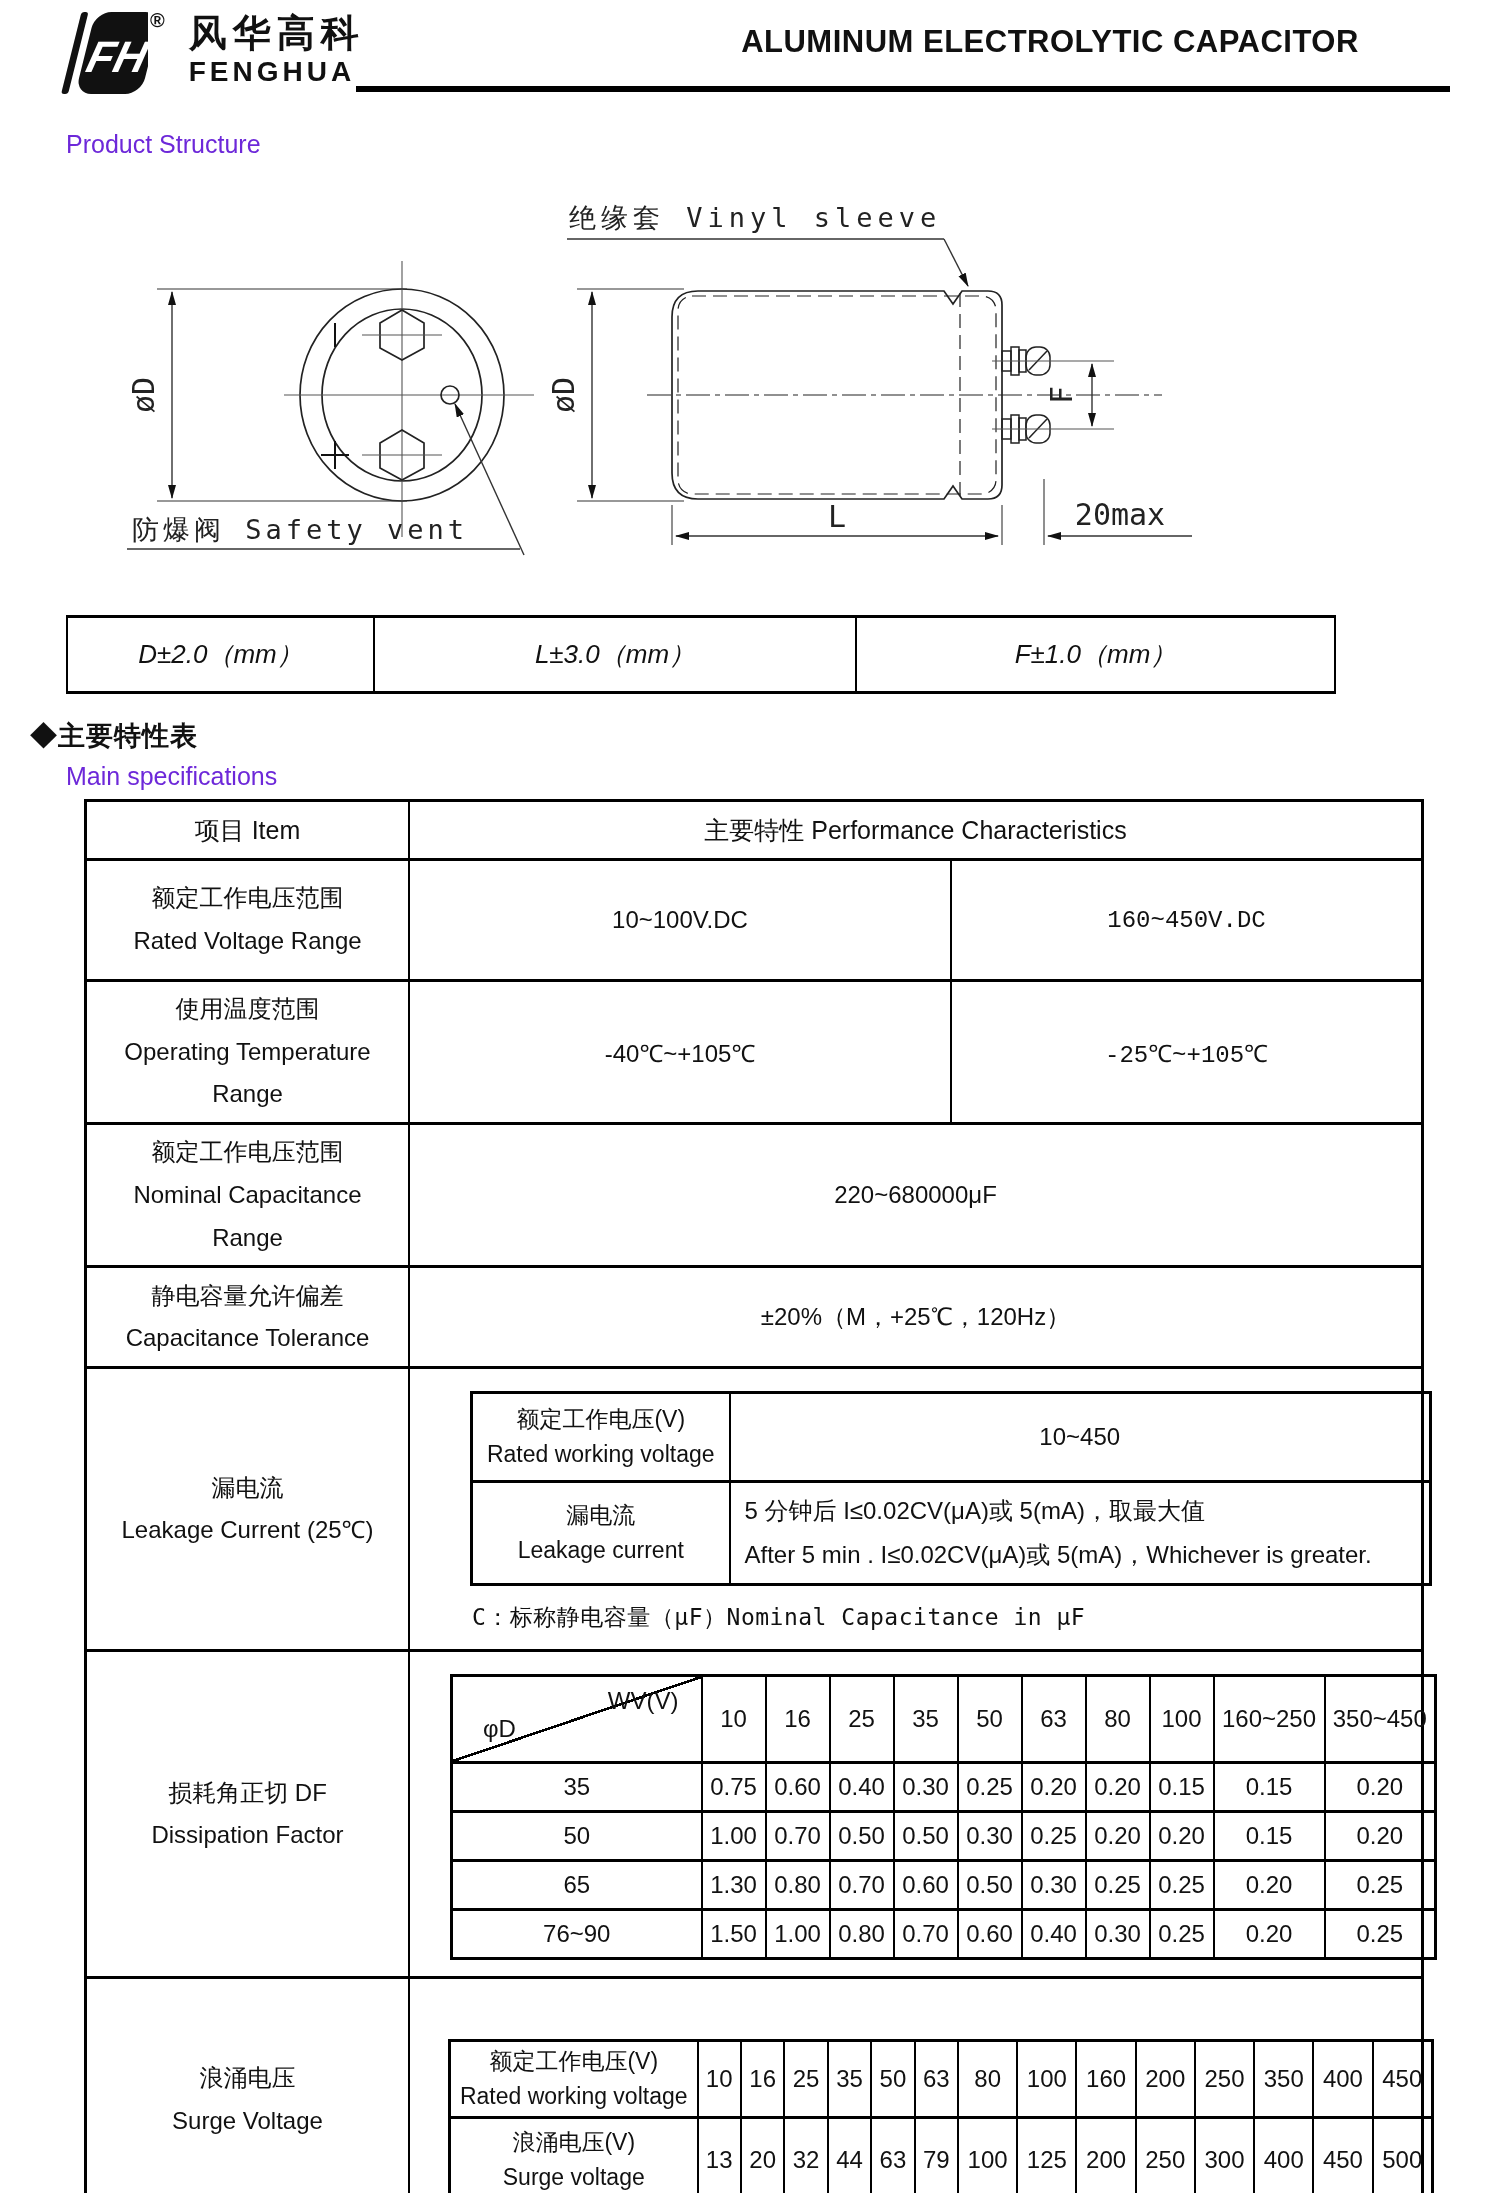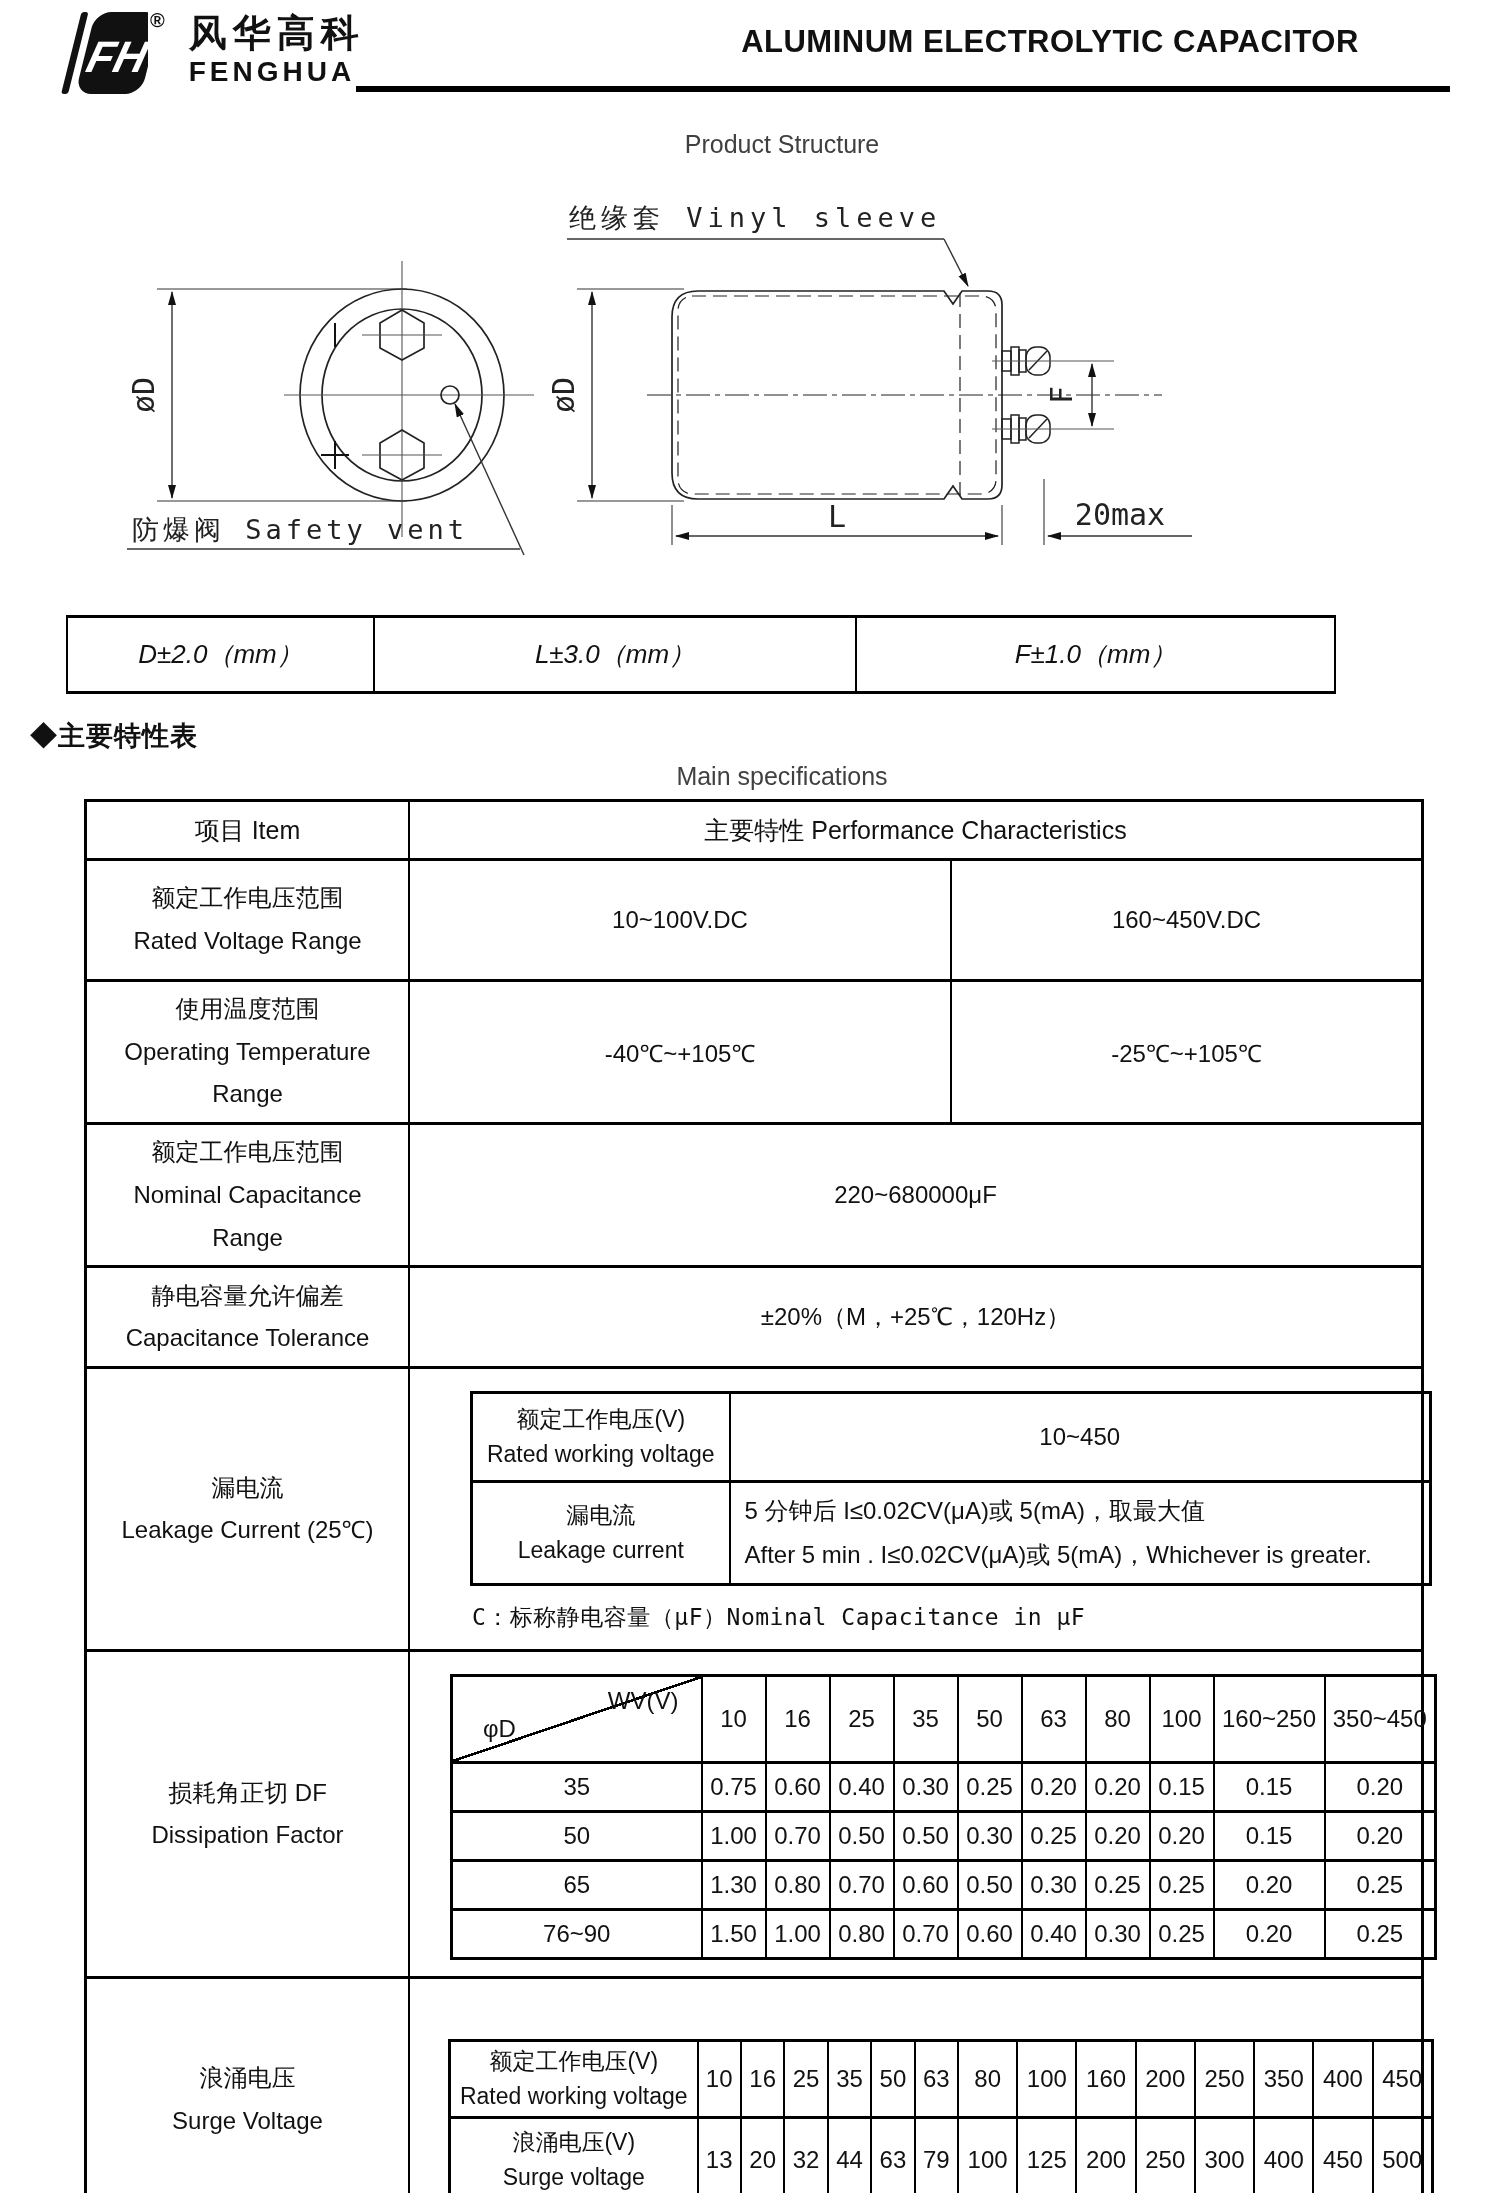--- a/index.html
+++ b/index.html
@@ -14,42 +14,42 @@
   .bnames{margin:4px 0 0 24px;}
   .bcn{font-size:38px;font-weight:bold;letter-spacing:6px;line-height:1.05;white-space:nowrap;}
   .ben{font-size:28px;font-weight:bold;letter-spacing:4px;margin-top:2px;}
   .title{position:absolute;left:600px;top:24px;width:900px;text-align:center;
          font-size:31px;font-weight:bold;letter-spacing:0.5px;white-space:nowrap;}
   .hrule{position:absolute;left:356px;top:86px;width:1094px;height:6px;background:#000;}
 
   
   .sec{margin:24px 0 0 30px;}
   .sec-cn{font-size:27px;font-weight:bold;letter-spacing:1px;}
-  .sec-en{font-size:25px;color:#404040;margin:8px 12px 0 36px;text-align:center;}
+  .sec-en{font-size:25px;color:#6d28d9;margin:8px 12px 0 36px;}
 
   
   .draw{display:block;margin:30px 0 0 72px;}
   .cad{font-family:"DejaVu Sans Mono",monospace;fill:#222;}
 
   
   .dimtbl{display:grid;grid-template-columns:305px 482px 1fr;width:1266px;margin:26px 0 0 66px;
           border-top:3px solid #000;border-bottom:3px solid #000;
           border-left:2px solid #000;border-right:2px solid #000;}
   .dimtbl .c{display:flex;align-items:center;justify-content:center;height:73px;font-size:26px;font-style:italic;}
   .dimtbl .c + .c{border-left:2px solid #000;}
 
   
   .mt{width:1334px;margin:8px 0 0 84px;border:3px solid #000;}
   .mrow{display:grid;grid-template-columns:323px 1fr;}
   .mrow + .mrow{border-top:3px solid #000;}
   .mlabel{border-right:2px solid #000;display:flex;flex-direction:column;align-items:center;
           justify-content:center;text-align:center;font-size:24px;line-height:1.78;padding:6px 4px;}
   .mval{display:flex;align-items:center;justify-content:center;font-size:24px;text-align:center;}
   .msplit{display:grid;grid-template-columns:540px 1fr;}
-  .msplit .mval + .mval{border-left:2px solid #000;}
+  .msplit .mval + .mval{border-left:2px solid #000;font-family:Liberation Mono, monospace;}
   .r-hd{min-height:56px;}  .r-hd .mlabel{font-size:25px;line-height:1.2;}
   .r-hd .mval{font-size:25px;}
   .r-v{min-height:118px;}  .r-t{min-height:126px;}  .r-nc{min-height:132px;}
   .r-ct{min-height:98px;}  .r-lk{min-height:280px;} .r-df{min-height:288px;} .r-sv{min-height:228px;}
   .mcontent{padding:16px;}
 
   
   table.itbl{border-collapse:collapse;border:3px solid #000;}
   .itbl td{border:2px solid #000;border-top-width:3px;border-bottom-width:3px;
            font-size:24px;text-align:center;vertical-align:middle;padding:0 4px;}

